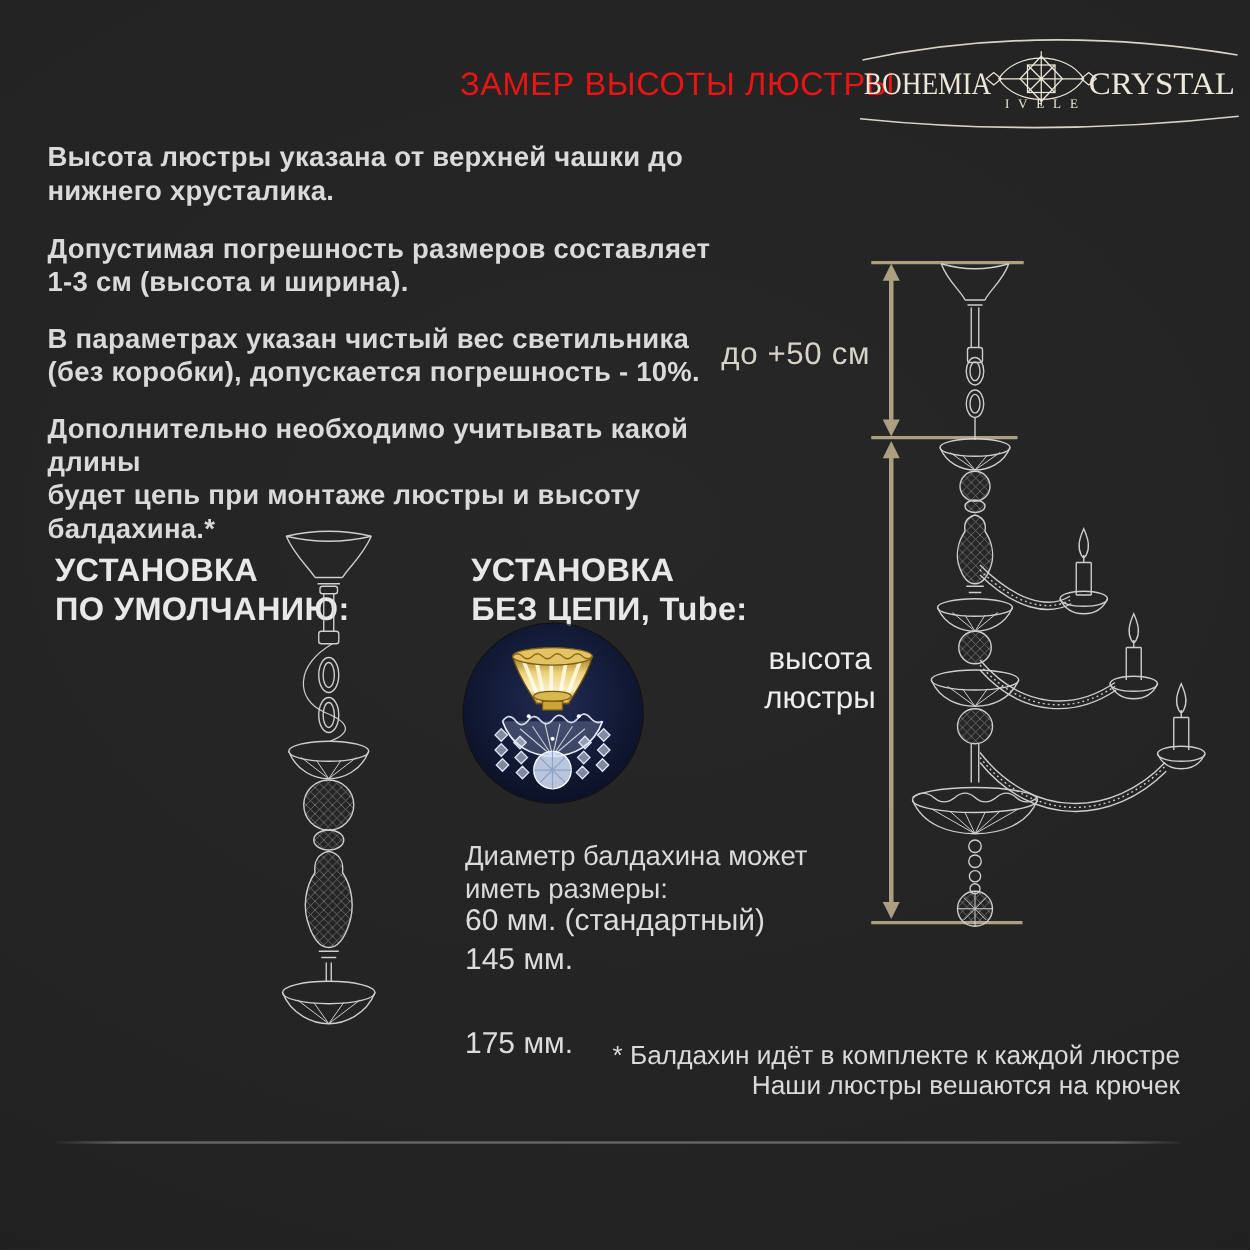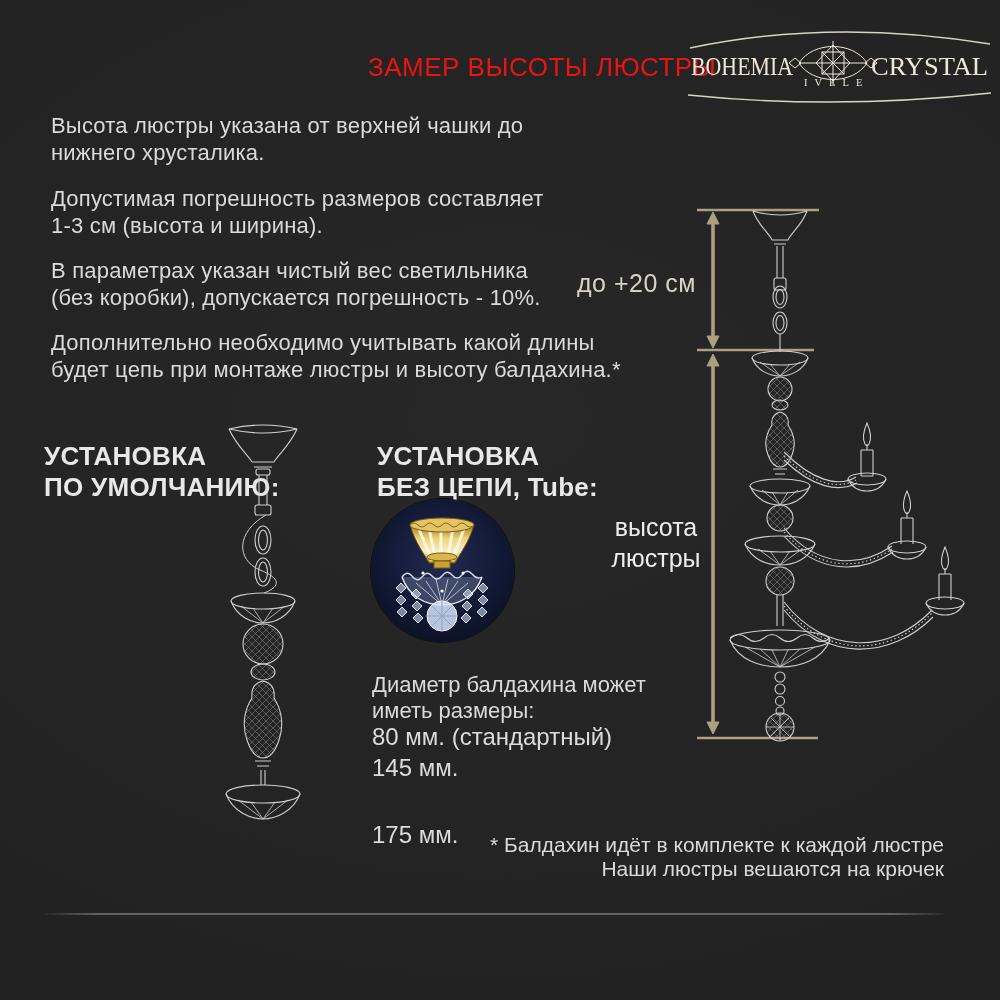--- a/index.html
+++ b/index.html
@@ -8,21 +8,21 @@
     background:radial-gradient(1300px 950px at 50% 42%, #272727 0%, #232323 55%, #1d1d1d 100%);
     font-family:"Liberation Sans", sans-serif;
     color:#dadada;
   }
   .abs{position:absolute;}
   .pre{white-space:pre-line;}
   .title{
     left:368px;top:52px;font-size:26px;font-weight:400;letter-spacing:.5px;
     color:#e91414;
   }
-  .para{left:51px;width:575px;font-size:22px;line-height:26.5px;color:#dadada;letter-spacing:.2px;}
+  .para{left:38px;width:575px;font-size:22px;line-height:26.5px;color:#dadada;letter-spacing:.2px;font-weight:bold;}
   .p1{top:113px;} .p2{top:186px;} .p3{top:258px;} .p4{top:330px;}
   .heading{font-size:26px;line-height:31px;color:#e8e8e8;letter-spacing:.3px;font-weight:bold;}
   .h1{left:44px;top:441px;}
   .h2{left:377px;top:441px;}
   .logo-svg{left:683px;top:26px;}
   .pendant-svg{left:196px;top:420px;}
   .diagram-svg{left:560px;top:190px;}
   .photo{
     left:371px;top:499px;width:143px;height:143px;border-radius:50%;
     overflow:hidden;
@@ -148,21 +148,21 @@
         <path d="M56,117 H86 M61,107 L81,127 M81,107 L61,127 M71,102 V132" stroke="#8fa3c8" stroke-width="1" fill="none"></path>
       </g>
       <circle cx="52" cy="74" r="1.6" fill="#fff"></circle>
         <circle cx="92" cy="74" r="1.6" fill="#fff"></circle>
       <circle cx="71" cy="92" r="1.6" fill="#fff"></circle>
     </svg>
   </div>
 
   <div class="abs lead pre">Диаметр балдахина может
 иметь размеры:</div>
-  <div class="abs size s1">80 мм. (стандартный)</div>
+  <div class="abs size s1">60 мм. (стандартный)</div>
   <div class="abs size s2">145 мм.</div>
   <div class="abs size s3">175 мм.</div>
 
   <svg class="abs diagram-svg" width="440" height="570" viewBox="0 0 440 570">
 
     <g stroke="#ac9f82" stroke-width="2.6" fill="#ac9f82">
       <path d="M137,20 H259"></path>
       <path d="M137,160 H254"></path>
       <path d="M137,548 H258"></path>
       <g stroke-width="3.6">
@@ -258,21 +258,21 @@
         <path d="M385,378 V384 M385,357 C389,366 390,372 387,378 C385,381 385,381 383,378 C380,372 381,366 385,357 Z"></path>
       </g>
     </g>
     <defs>
       <pattern id="xh2" width="7" height="7" patternUnits="userSpaceOnUse">
         <path d="M0,7 L7,0 M0,0 L7,7" stroke="#cfcfcf" stroke-width="0.6" opacity="0.55"></path>
       </pattern>
     </defs>
   </svg>
 
-  <div class="abs chain-label">до +20 см</div>
+  <div class="abs chain-label">до +50 см</div>
   <div class="abs height-label pre">высота
 люстры</div>
 
   <div class="abs footnotes">
     <div>* Балдахин идёт в комплекте к каждой люстре</div>
     <div>Наши люстры вешаются на крючек</div>
   </div>
 
   <div class="abs divider"></div>
 </div>

